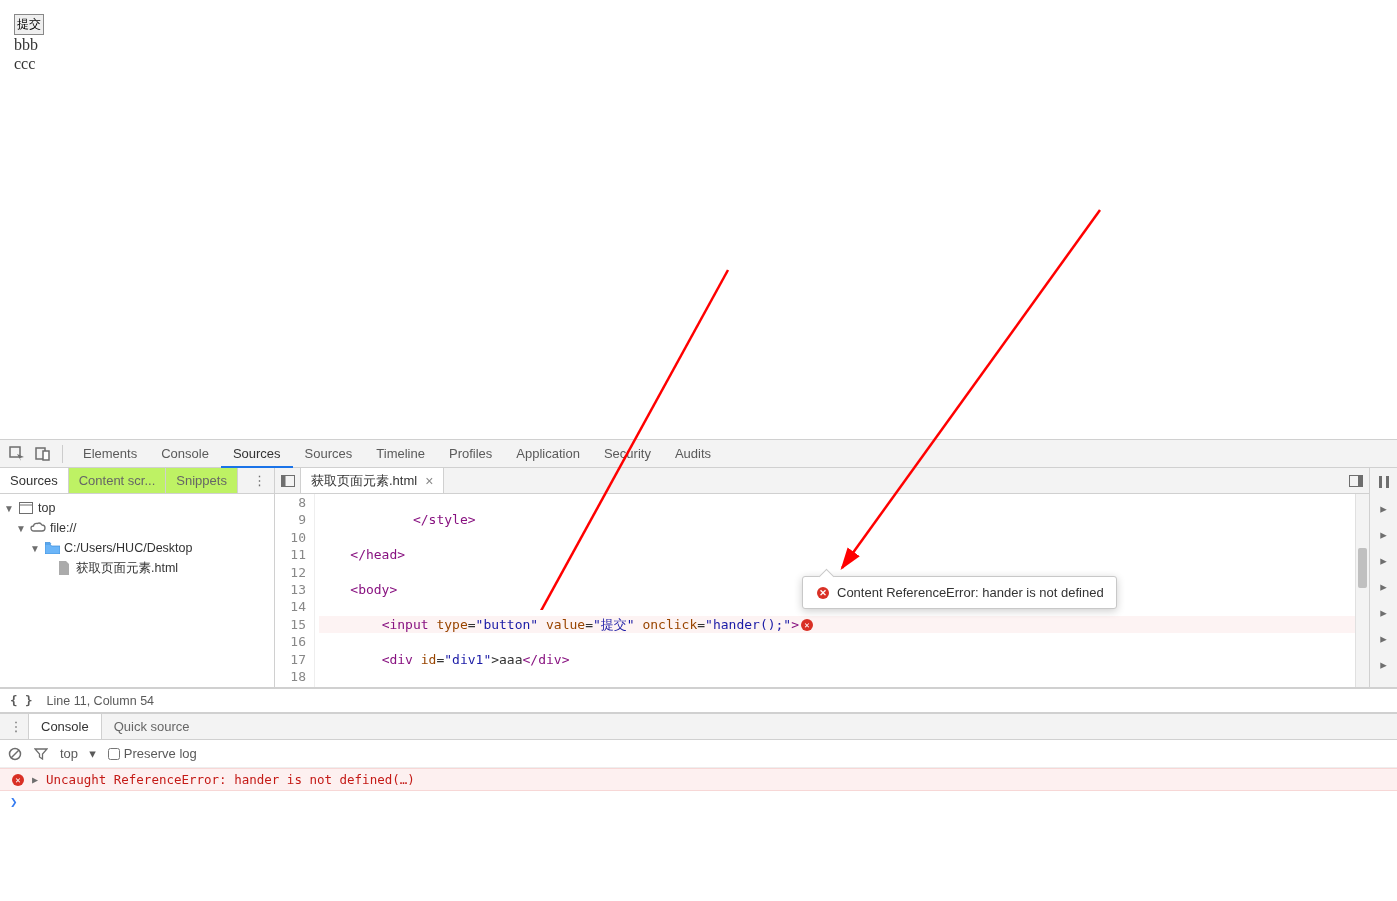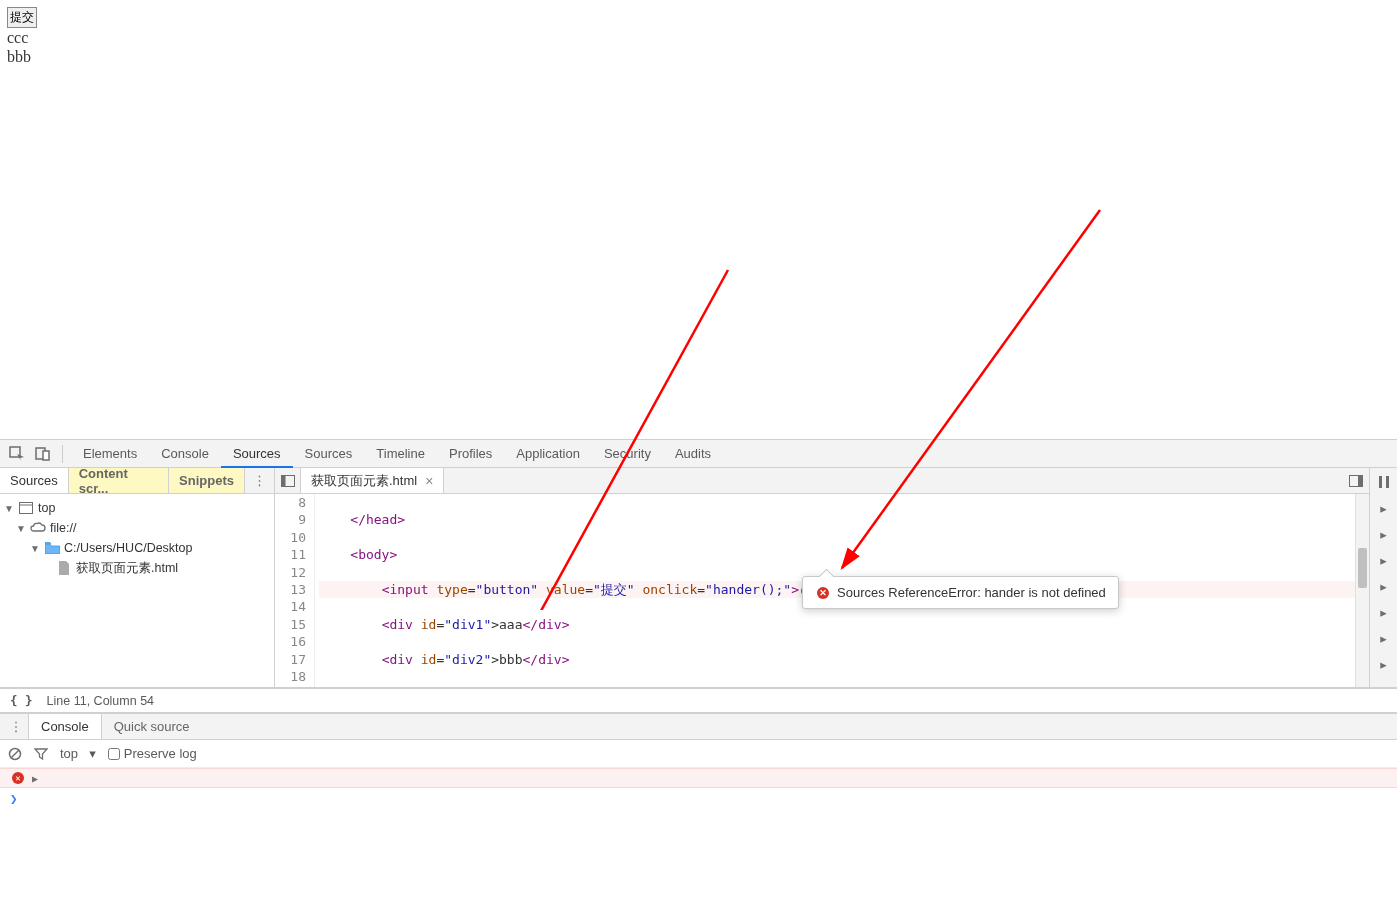--- a/index.html
+++ b/index.html
@@ -1,19 +1,19 @@
 <!DOCTYPE html>
 <html><head>
 <meta charset="utf-8">
 <style>
 * { box-sizing: border-box; margin: 0; padding: 0; }
 body { font-family: "Segoe UI", Arial, sans-serif; font-size: 13px; color: #333; background: #fff; width: 1397px; height: 901px; overflow: hidden; position: relative; }
 
 
-.page-content { padding: 7px; font-family: "Times New Roman", serif; font-size: 16px; position: relative; height: 439px; }
+.page-content { padding: 14px; font-family: "Times New Roman", serif; font-size: 16px; position: relative; height: 439px; }
 .page-content input[type="button"] { font-family: Arial; font-size: 12px; padding: 1px 2px; border: 1px solid #888; background: #efefef; }
 .page-content div { line-height: 19px; }
 
 
 .arrows { position: absolute; left: 0; top: 0; width: 1397px; height: 610px; pointer-events: none; z-index: 100; }
 
 
 .devtools { border-top: 1px solid #d0d0d0; background: #fff; }
 
 
@@ -23,21 +23,21 @@
 .dt-tabs { display: flex; height: 100%; }
 .dt-tab { padding: 0 12px; display: flex; align-items: center; color: #5a5a5a; cursor: pointer; position: relative; }
 .dt-tab.active { color: #333; }
 .dt-tab.active::after { content: ""; position: absolute; bottom: -1px; left: 0; right: 0; height: 2px; background: #1a73e8; }
 
 
 .sources-body { display: flex; height: 220px; border-bottom: 1px solid #d0d0d0; }
 .left-pane { width: 275px; border-right: 1px solid #d0d0d0; display: flex; flex-direction: column; }
 .left-tabs { display: flex; align-items: center; height: 26px; border-bottom: 1px solid #d0d0d0; background: #f3f3f3; }
 .left-tab { padding: 0 10px; height: 100%; display: flex; align-items: center; color: #333; cursor: pointer; border-right: 1px solid #d0d0d0; background: #fff; }
-.left-tab.inactive { background: #fef9c3; color: #666; font-weight: bold; }
+.left-tab.inactive { background: #bef264; color: #666; }
 .left-tab.more { border-right: none; background: #f3f3f3; padding: 0 8px; color: #6e6e6e; margin-left: auto; }
 .tree { padding: 4px 0; font-size: 12.5px; }
 .tree-row { display: flex; align-items: center; height: 20px; padding-left: 4px; gap: 4px; cursor: pointer; }
 .tree-row .tw { width: 10px; color: #6e6e6e; text-align: center; font-size: 10px; }
 .tree-row .ti { width: 16px; height: 14px; display: flex; align-items: center; justify-content: center; }
 .indent-1 { padding-left: 16px; }
 .indent-2 { padding-left: 30px; }
 .indent-3 { padding-left: 56px; }
 
 
@@ -90,22 +90,22 @@
 .console-row { display: flex; align-items: center; gap: 8px; padding: 3px 10px; }
 .console-row.error { background: #fdf0f0; color: #c41a16; border-top: 1px solid #f7d7d6; border-bottom: 1px solid #f7d7d6; }
 .console-row .exp { color: #6e6e6e; font-size: 10px; }
 .console-row.prompt { color: #367cf1; }
 </style>
 </head>
 <body>
 
 <div class="page-content">
   <input type="button" value="提交" style="">
+  <div>bbb</div>
   <div>ccc</div>
-  <div>bbb</div>
 </div>
 
 <svg class="arrows">
   <defs>
     <marker id="ah" markerWidth="10" markerHeight="10" refX="8" refY="3" orient="auto">
       <path d="M0,0 L9,3 L0,6 Z" fill="#ff0000"></path>
     </marker>
   </defs>
   <line x1="728" y1="270" x2="525" y2="640" stroke="#ff0000" stroke-width="2.5" marker-end="url(#ah)"></line>
   <line x1="1100" y1="210" x2="842" y2="568" stroke="#ff0000" stroke-width="2.5" marker-end="url(#ah)"></line>
@@ -218,39 +218,40 @@
             <div>11</div>
             <div>12</div>
             <div>13</div>
             <div>14</div>
             <div>15</div>
             <div>16</div>
             <div>17</div>
             <div>18</div>
         </div>
         <div class="code-lines">
+<div class="line"><span>            </span><span class="tag">&lt;/</span><span class="tag">style</span><span class="tag">&gt;</span></div>
 <div class="line"><span>    </span><span class="tag">&lt;/</span><span class="tag">head</span><span class="tag">&gt;</span></div>
 <div class="line"><span>    </span><span class="tag">&lt;</span><span class="tag">body</span><span class="tag">&gt;</span></div>
 <div class="line err-line"><span>        </span><span class="tag">&lt;</span><span class="tag">input</span> <span class="attr">type</span>=<span class="str">"button"</span> <span class="attr">value</span>=<span class="str">"提交"</span> <span class="attr">onclick</span>=<span class="str">"hander();"</span><span class="tag">&gt;</span><span class="err-dot">✕</span></div>
 <div class="line"><span>        </span><span class="tag">&lt;</span><span class="tag">div</span> <span class="attr">id</span>=<span class="str">"div1"</span><span>&gt;aaa</span><span class="tag">&lt;/</span><span class="tag">div</span><span class="tag">&gt;</span></div>
 <div class="line"><span>        </span><span class="tag">&lt;</span><span class="tag">div</span> <span class="attr">id</span>=<span class="str">"div2"</span><span>&gt;bbb</span><span class="tag">&lt;/</span><span class="tag">div</span><span class="tag">&gt;</span></div>
 
 
 
 
 
         </div>
         <div class="vscroll">
             <div class="thumb"></div>
           </div>
       </div>
 
       <div class="tooltip" style="left:527px; top:108px;">
         <span class="err-dot">✕</span>
-        <span>Sources ReferenceError: hander is not defined</span>
+        <span>Content ReferenceError: hander is not defined</span>
       </div>
     </div>
 
     <div class="right-strip">
       <div class="ritem">
           <svg width="10" height="12">
             <rect x="0" y="0" width="3" height="12" fill="#6e6e6e"></rect>
             <rect x="7" y="0" width="3" height="12" fill="#6e6e6e"></rect>
           </svg>
         </div>
@@ -290,17 +291,18 @@
       <span class="cb"><span>top</span>&nbsp;&nbsp;▾</span>
       <label class="cb">
           <input type="checkbox" style="">
           <span>Preserve log</span>
         </label>
     </div>
     <div class="console-body">
       <div class="console-row error">
         <span class="err-dot">✕</span>
         <span class="exp">▶</span>
+        <span>Uncaught ReferenceError: hander is not defined(…)</span>
       </div>
       <div class="console-row prompt">❯</div>
     </div>
   </div>
 </div>
 
 </body></html>

